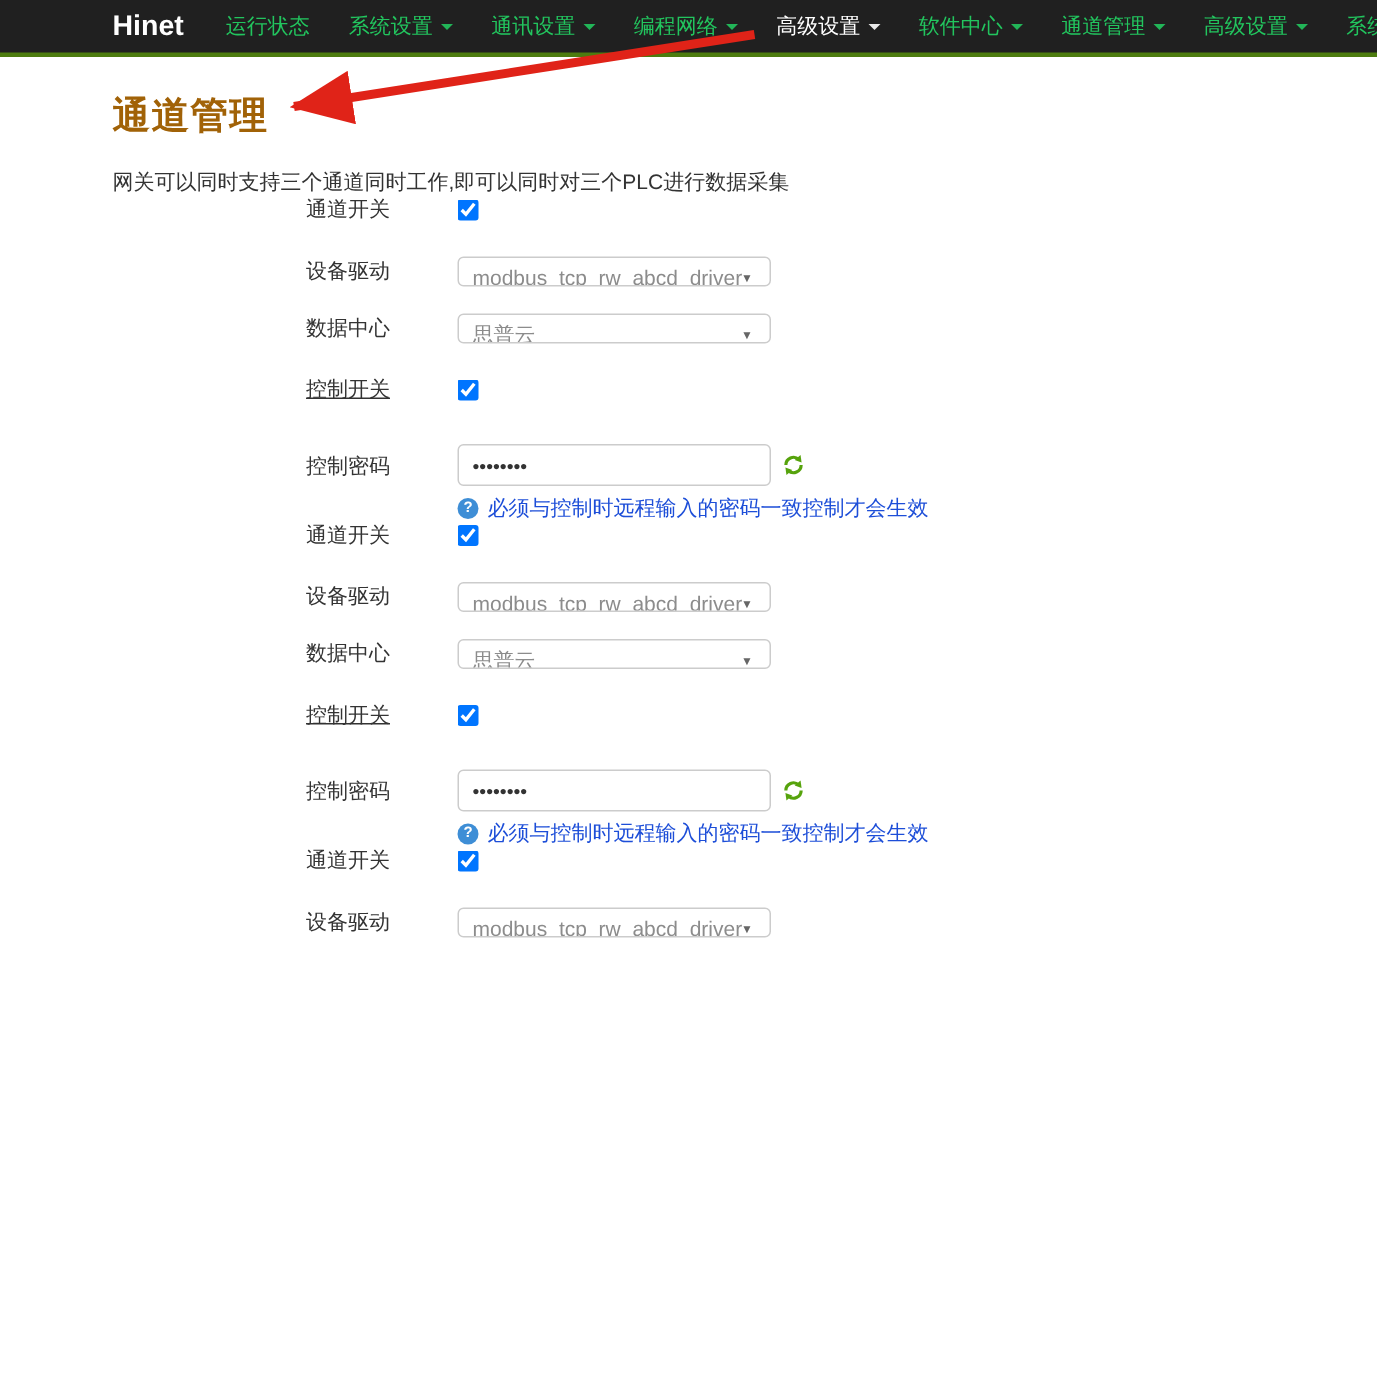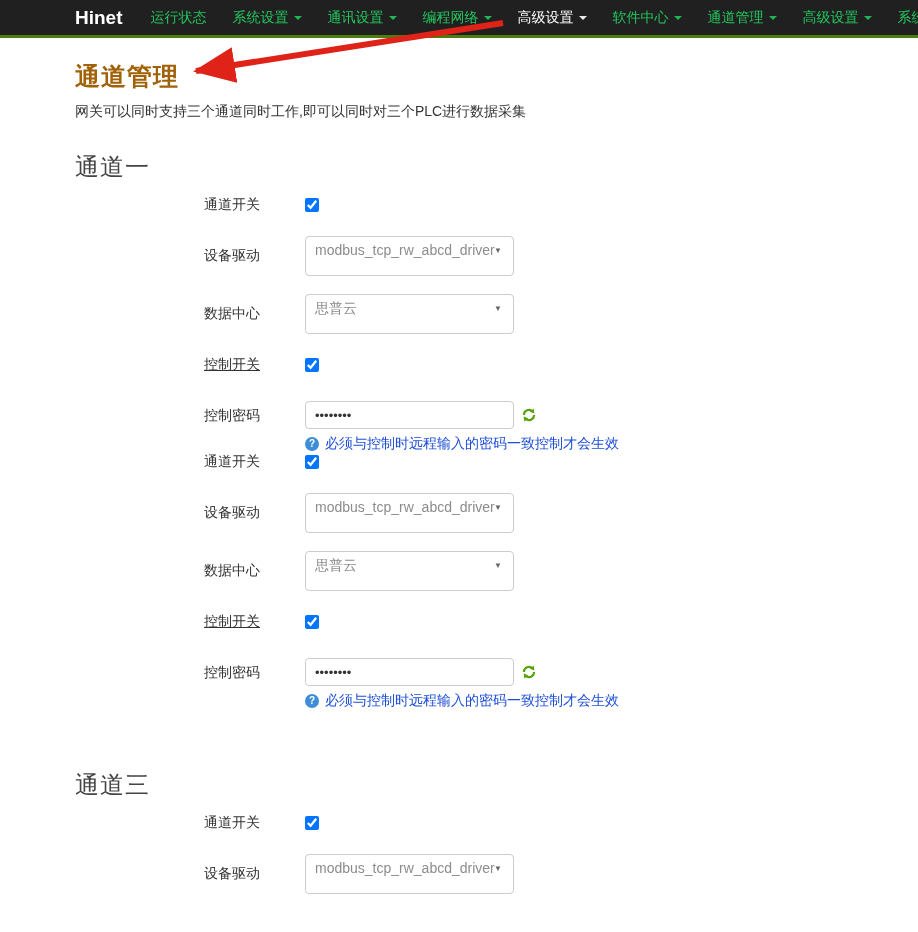--- a/index.html
+++ b/index.html
@@ -48,21 +48,21 @@
   
   .content { padding-left: 75px; padding-right: 40px; }
   .page-title {
     margin-top: 22px;
     font-size: 25px;
     font-weight: bold;
     color: #a16207;
     letter-spacing: 1px;
   }
   .page-subtitle {
-    margin-top: 10px;
+    margin-top: 20px;
     font-size: 14px;
     color: #333;
   }
   .section-title {
     font-size: 24px;
     font-weight: 400;
     color: #444;
     margin: 59px 0 13px 0;
     letter-spacing: 1px;
   }
@@ -83,21 +83,21 @@
   }
   .col-control { margin-left: 17px; }
   .cb {
     width: 14px; height: 14px;
     margin: 0;
     display: block;
     cursor: pointer;
   }
   .select {
     position: relative;
-    width: 209px; height: 40px;
+    width: 209px; height: 20px;
     border: 1px solid #ccc;
     border-radius: 4px;
     background: #fff;
     font-size: 14px;
     color: #8c8c8c;
     line-height: 26px;
     padding: 0 24px 0 9px;
     cursor: pointer;
     overflow: hidden;
   }
@@ -190,21 +190,20 @@
       <span>系统设置</span>
     </span>
 
 </nav>
 
 <main class="content">
   <h2 class="page-title">通道管理</h2>
   <p class="page-subtitle">网关可以同时支持三个通道同时工作,即可以同时对三个PLC进行数据采集</p>
 
   <section class="section-first">
-    <h3 class="section-title">通道一</h3>
 
     <div class="form-row row-cb1">
       <label class="col-label">通道开关</label>
       <div class="col-control">
           <input type="checkbox" class="cb" checked="true" style="">
         </div>
     </div>
 
     <div class="form-row row-sel1">
       <label class="col-label">设备驱动</label>
@@ -307,21 +306,20 @@
         </div>
         <div class="help-line">
           <span class="help-icon">?</span>
           <span class="help-text">必须与控制时远程输入的密码一致控制才会生效</span>
         </div>
       </div>
     </div>
   </section>
 
   <section>
-    <h3 class="section-title">通道三</h3>
 
     <div class="form-row row-cb1">
       <label class="col-label">通道开关</label>
       <div class="col-control">
           <input type="checkbox" class="cb" checked="true" style="">
         </div>
     </div>
 
     <div class="form-row row-sel1">
       <label class="col-label">设备驱动</label>

